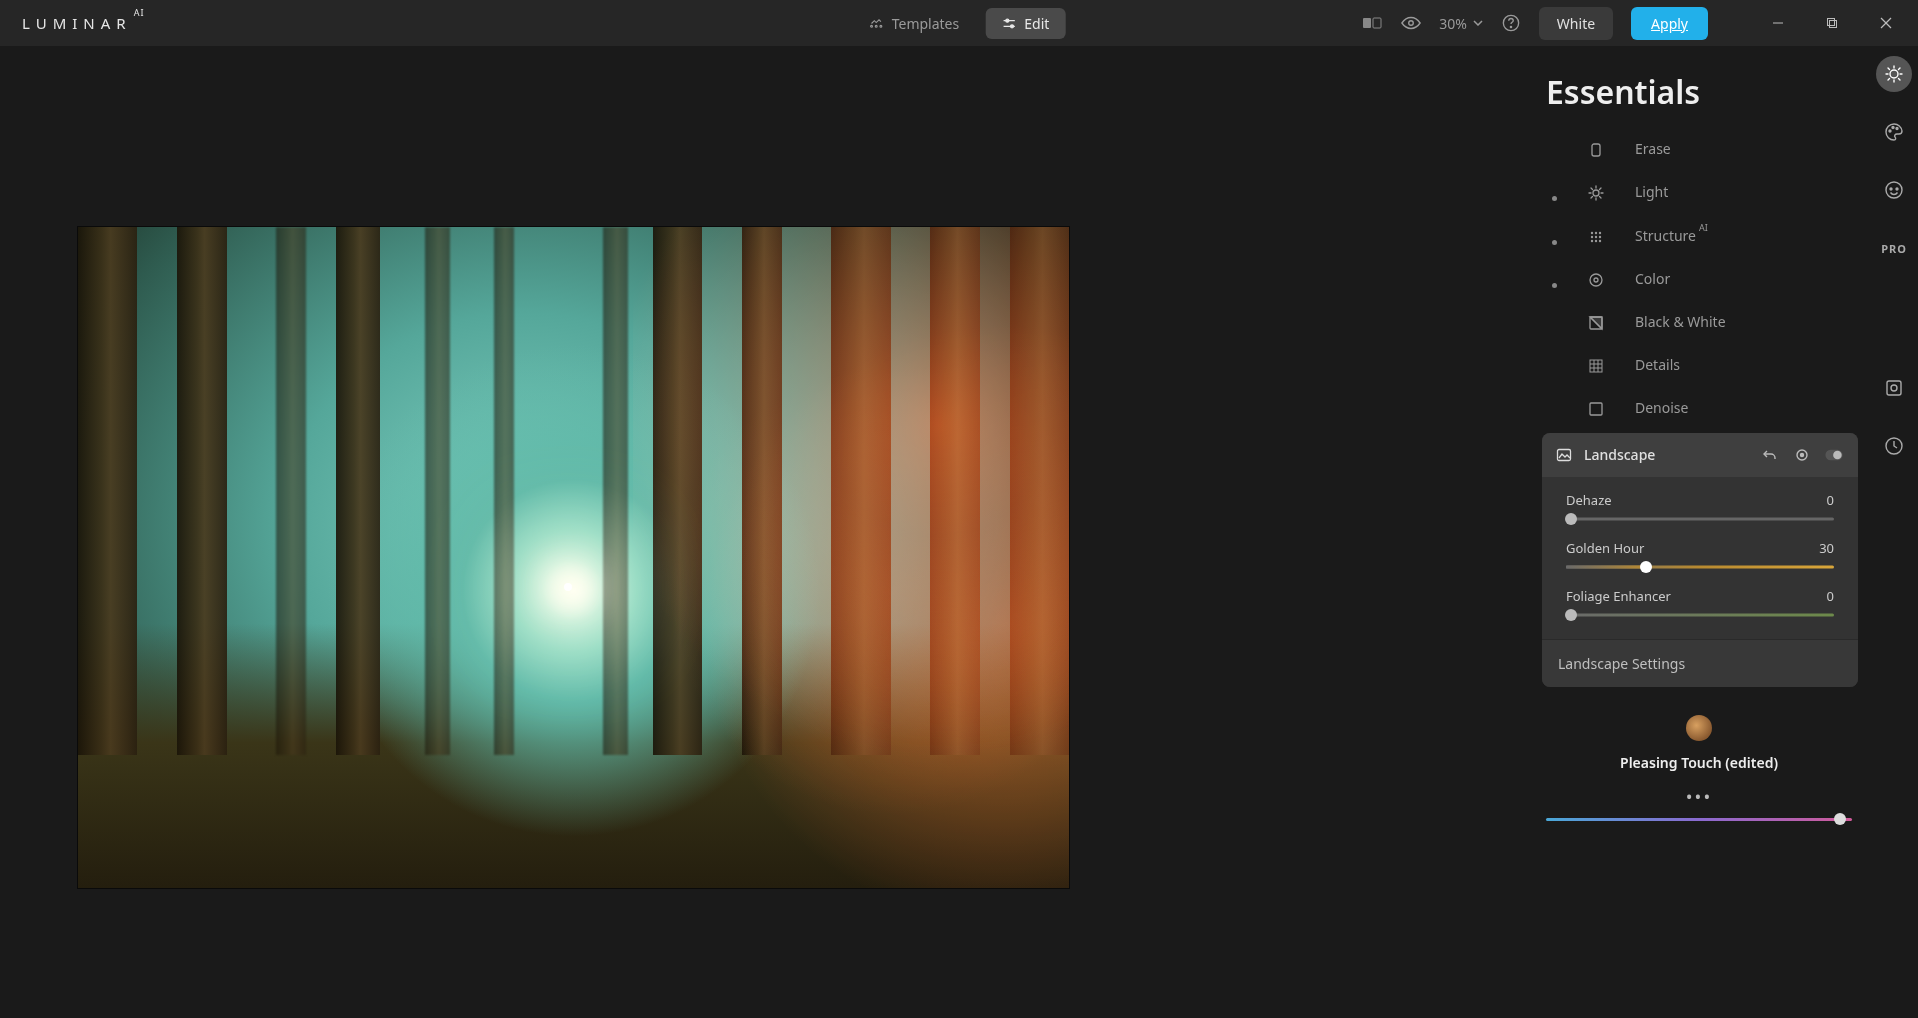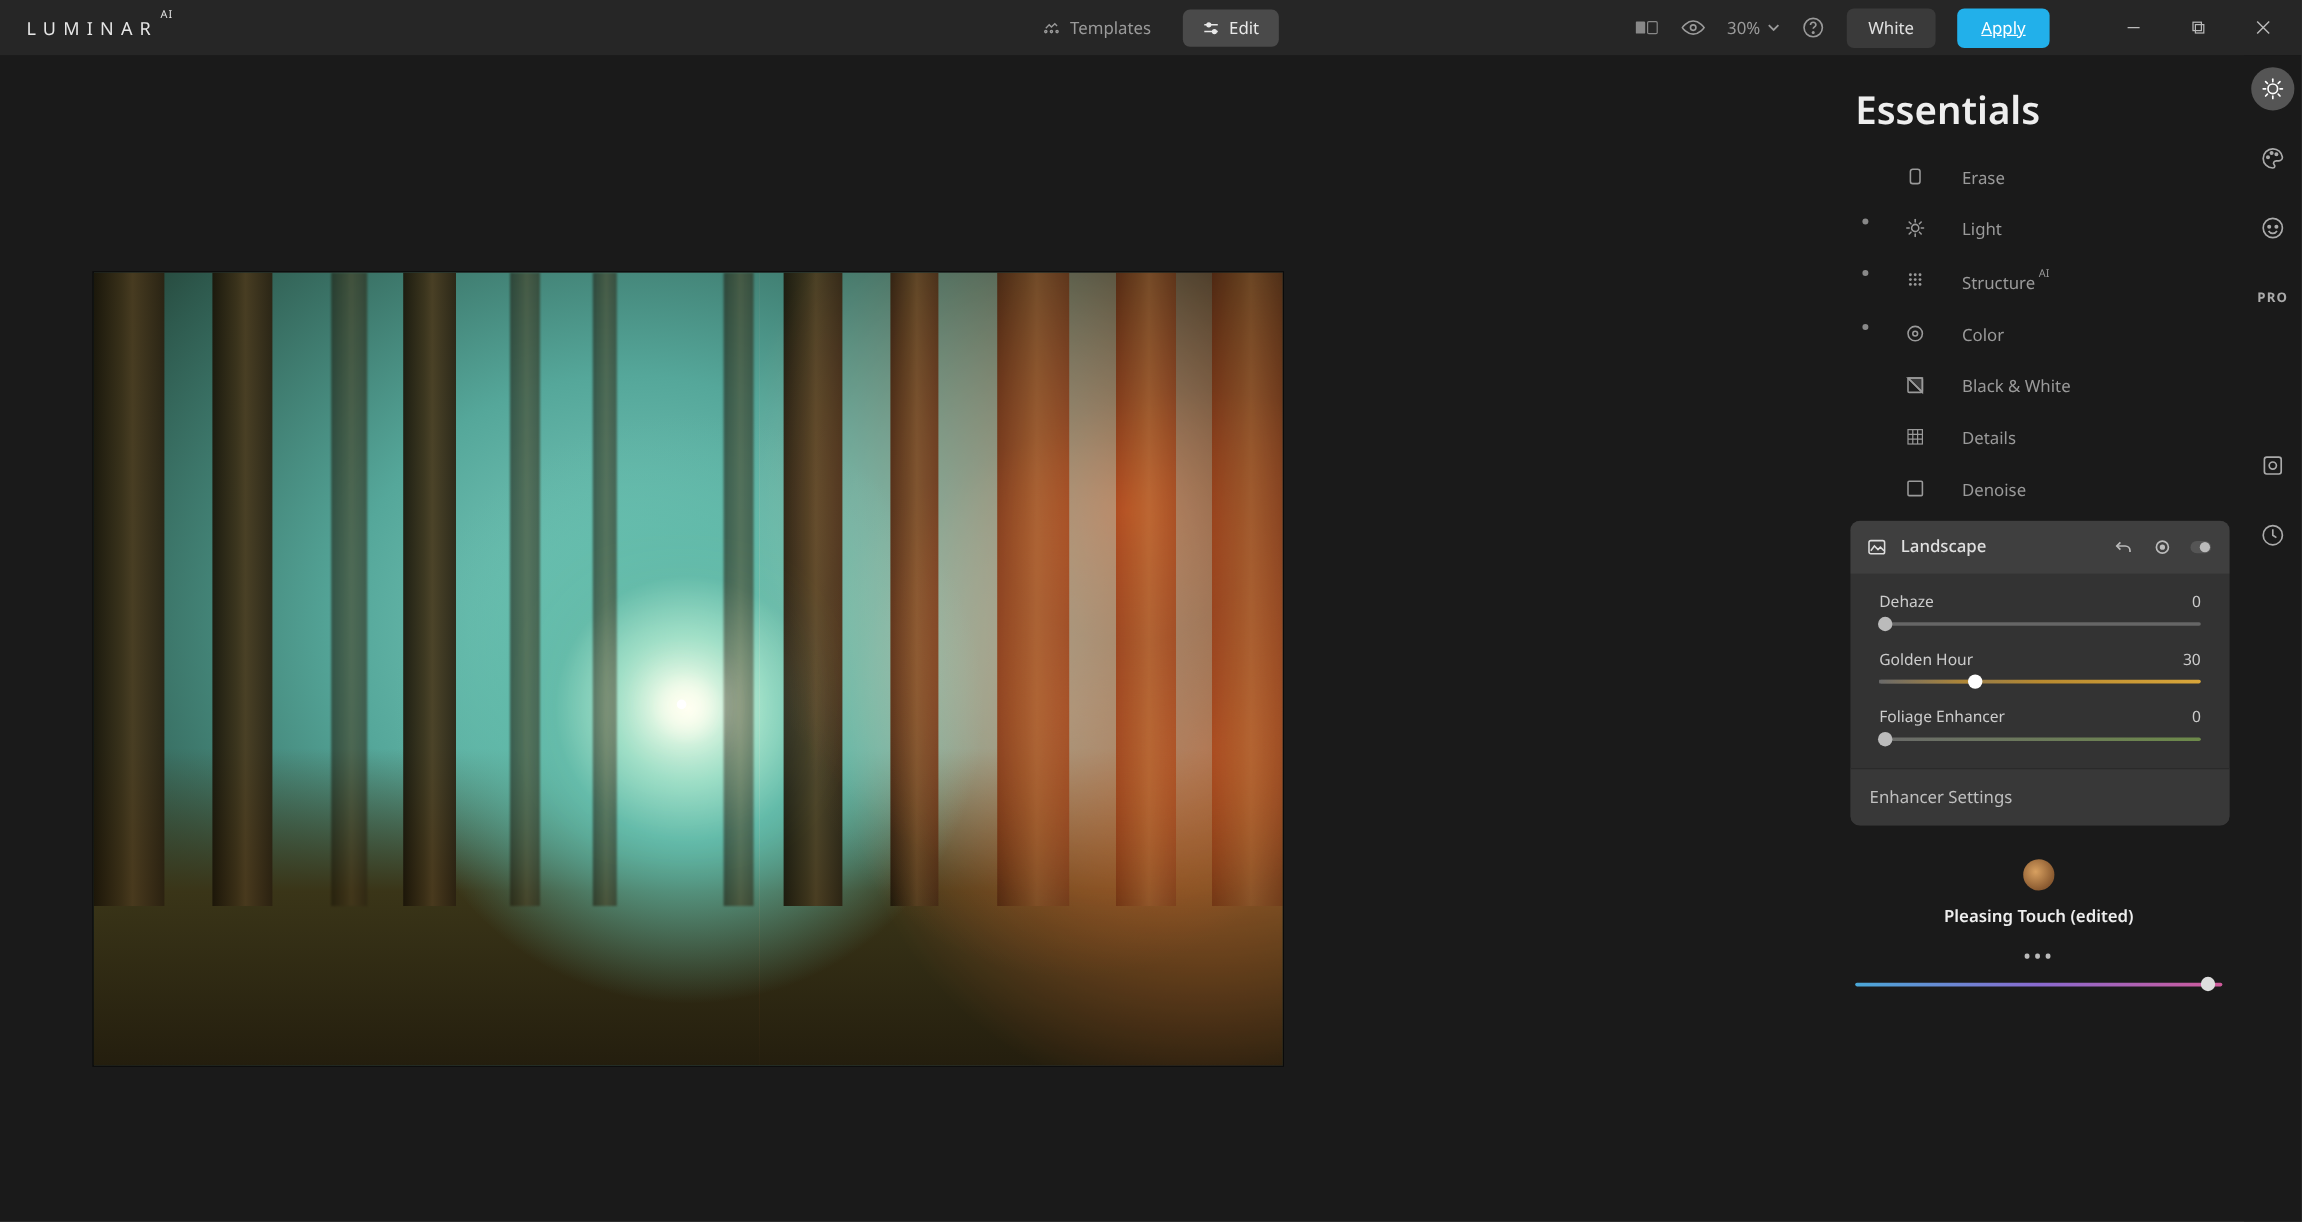--- a/index.html
+++ b/index.html
@@ -124,21 +124,21 @@
   
   .rightbar {
     width: 336px;
     padding: 18px 12px 0 8px;
     overflow-y: auto;
   }
   .rightbar h2 {
     font-size: 32px; font-weight: 600; margin: 6px 0 14px 4px; color:#eee;
   }
   .tool-item {
-    display:flex; align-items:flex-start; gap:31px;
+    display:flex; align-items:flex-end; gap:31px;
     padding: 12px 10px;
     color: var(--text-dim);
     cursor:pointer;
     border-radius: 6px;
   }
   .tool-item .dot {
     width:5px; height:5px; border-radius:50%; background:#888;
   }
   .tool-item .no-dot { width:5px; height:5px; }
   .tool-item .tico { width:16px; height:16px; flex:0 0 16px; display:flex; align-items:center; justify-content:center; }
@@ -515,21 +515,21 @@
             <span class="val">0</span>
           </div>
           <div class="slider foliage">
             <div class="track"></div>
               <div class="thumb"></div>
           </div>
         </div>
       </div>
 
       <div class="panel-adv">
-        <span>Enhancer Settings</span>
+        <span>Landscape Settings</span>
       </div>
     </div>
 
     <div class="applied-bar">
       <div class="thumb-img"></div>
       <div class="name">Pleasing Touch (edited)</div>
       <div class="more">•••</div>
     </div>
     <div class="amount-line">
       <div class="thumb" id="amount-thumb" style="left: 96%;"></div>

